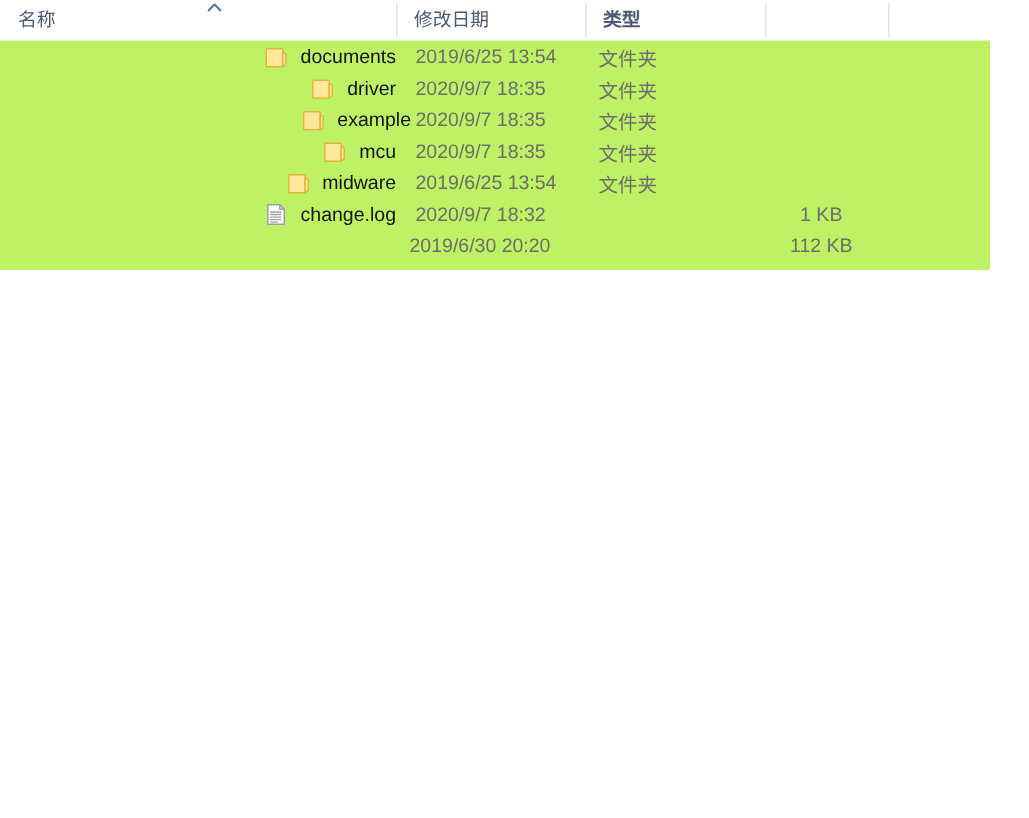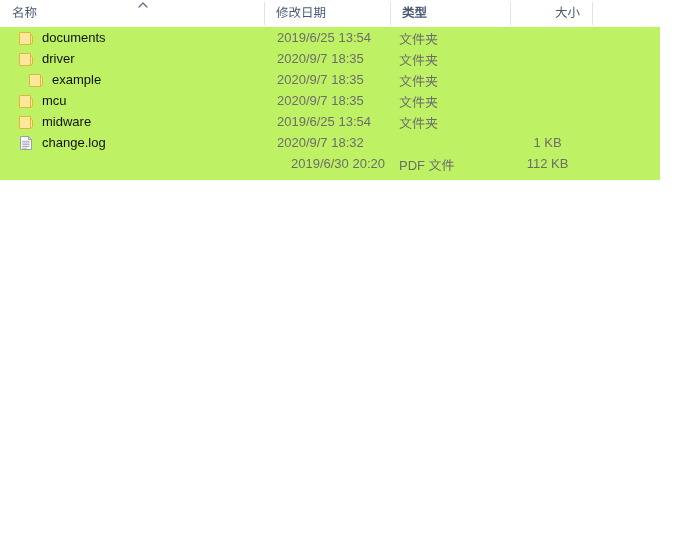--- a/index.html
+++ b/index.html
@@ -90,20 +90,21 @@
     align-items: center;
     font-size: 13px;
     color: #4d4d4d;
     box-sizing: border-box;
     white-space: nowrap;
     overflow: hidden;
   }
   .cell-name {
     color: #121212;
     padding-left: 0;
+    justify-content: flex-end;
   }
   .cell-date   { color: #6d6d6d; }
   .cell-type   { color: #6d6d6d; align-items: flex-end; }
   .cell-size   { color: #6d6d6d; justify-content: center; }
 
   .name-inner {
     display: flex;
     align-items: center;
     gap: 0;
   }
@@ -139,23 +140,20 @@
 
   <div class="col-header" id="col-header">
       <div class="col-head" style="left:0px;width:264px;">
         <span class="col-head-label">名称</span>
       </div>
       <div class="col-head" style="left:264px;width:126px;">
         <span class="col-head-label">修改日期</span>
       </div>
       <div class="col-head" style="left:390px;width:120px;font-weight:bold;">
         <span class="col-head-label">类型</span>
-      </div>
-      <div class="col-head align-right" style="left:510px;width:82px;">
-        <span class="col-head-label">大小</span>
       </div>
       <div class="col-sep" style="left:264px;"></div>
       <div class="col-sep" style="left:390px;"></div>
       <div class="col-sep" style="left:510px;"></div>
       <div class="col-sep" style="left:592px;"></div>
       <span class="sort-indicator" style="left:137px;">
         <svg width="12" height="8" viewBox="0 0 12 8">
           <path d="M2 6 L6 2 L10 6" fill="none" stroke="#5b6b86" stroke-width="1.2" stroke-linecap="round" stroke-linejoin="round"></path>
         </svg>
       </span>
@@ -292,26 +290,23 @@
           </span>
         </div>
         <div class="cell cell-date" style="left:277px;width:113px;">
           <span>2020/9/7 18:32</span>
         </div>
         <div class="cell cell-size" style="left:510px;width:75px;">
           <span>1 KB</span>
         </div>
       </div>
       <div class="file-row">
-        <div class="cell cell-date" style="left:291px;width:113px;">
+        <div class="cell cell-date" style="left:273px;width:113px;">
           <span>2019/6/30 20:20</span>
         </div>
-        <div class="cell cell-type" style="left:399px;width:111px;">
-          <span>PDF 文件</span>
-        </div>
         <div class="cell cell-size" style="left:510px;width:75px;">
           <span>112 KB</span>
         </div>
       </div>
     </div>
 
   <div class="empty-area"></div>
 
 </div>
 

